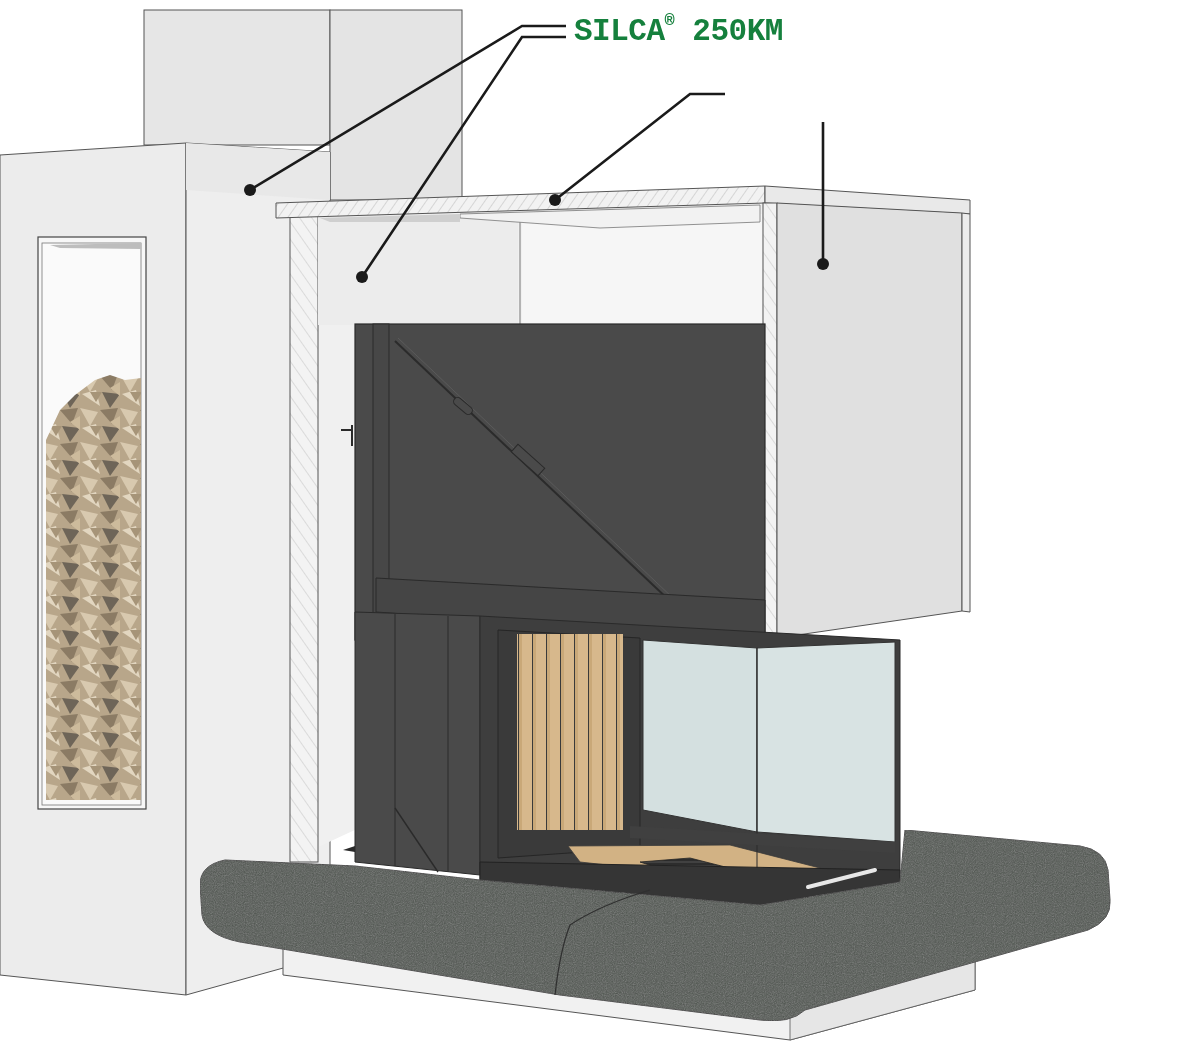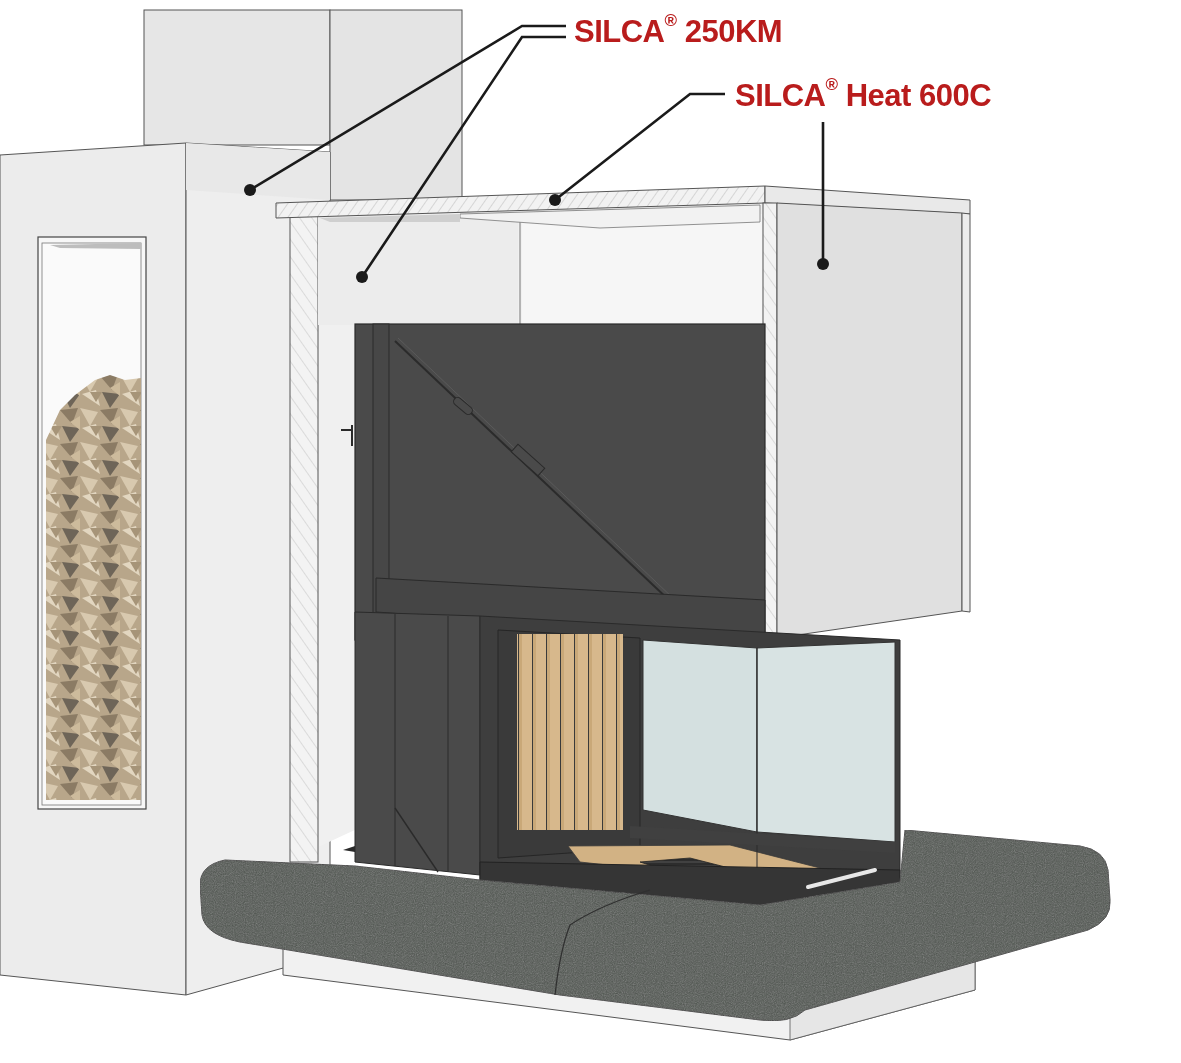--- a/index.html
+++ b/index.html
@@ -1,22 +1,22 @@
 <!DOCTYPE html>
 <html><head>
 <meta charset="utf-8">
 <style>
   html, body { margin: 0; padding: 0; background: #ffffff; }
   body { width: 1181px; height: 1063px; overflow: hidden; position: relative; font-family: "DejaVu Sans", sans-serif; }
   #stage { position: absolute; left: 0; top: 0; width: 1181px; height: 1063px; }
   .label {
     position: absolute;
-    font-family: Liberation Sans, sans-serif;
+    font-family: Liberation Mono, monospace;
     font-weight: bold;
-    color: #b91c1c;
+    color: #15803d;
     font-size: 31px;
     letter-spacing: -0.5px;
     white-space: nowrap;
     line-height: 1;
   }
   .label sup { font-size: 17px; position: relative; top: -4px; vertical-align: top; font-weight: bold; }
   #label-250km { left: 574px; top: 16px; }
   #label-heat { left: 735px; top: 80px; }
 </style>
 </head>
@@ -156,14 +156,13 @@
   </g>
   <g fill="#1a1a1a">
     <circle cx="250" cy="190" r="6"></circle>
     <circle cx="362" cy="277" r="6"></circle>
     <circle cx="555" cy="200" r="6"></circle>
     <circle cx="823" cy="264" r="6"></circle>
   </g>
 </svg>
 
   <div class="label" id="label-250km"><span>SILCA</span><sup>®</sup> <span>250KM</span></div>
-  <div class="label" id="label-heat"><span>SILCA</span><sup>®</sup> <span>Heat 600C</span></div>
 </div>
 
 </body></html>

